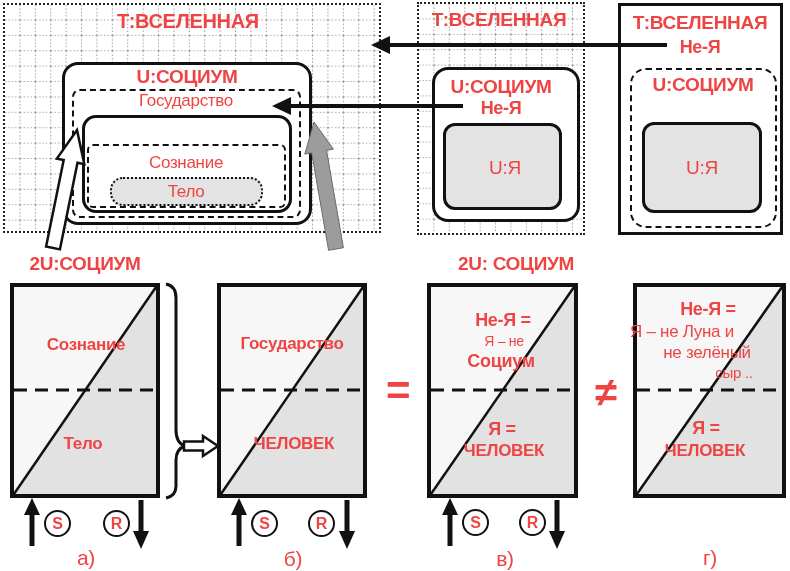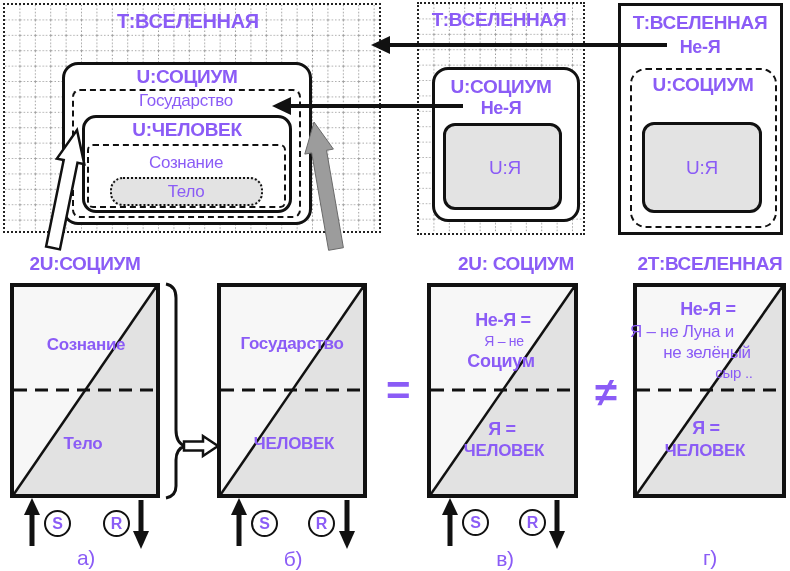--- a/index.html
+++ b/index.html
@@ -1,17 +1,17 @@
 <!DOCTYPE html>
 <html><head>
 <meta charset="utf-8">
 <style>
   html,body{margin:0;padding:0;background:#fff;}
   .canvas{position:relative;width:790px;height:571px;background:#fff;overflow:hidden;
-          font-family:"Liberation Sans","DejaVu Sans",sans-serif;color:#8b5cf6;}
+          font-family:"Liberation Sans","DejaVu Sans",sans-serif;color:#ef4444;}
   .txt{position:absolute;transform:translate(-50%,-50%);white-space:nowrap;line-height:1;letter-spacing:-0.3px;}
   .lft{position:absolute;transform:translateY(-50%);white-space:nowrap;line-height:1;letter-spacing:-0.2px;}
   .b{font-weight:bold;}
   .i{font-style:italic;}
   .panel{position:absolute;background:#fff;box-sizing:border-box;}
   .gridsvg{position:absolute;left:0;top:0;width:100%;height:100%;}
   .rbox{position:absolute;box-sizing:border-box;background:#fff;}
   .dbox{position:absolute;box-sizing:border-box;border:4px solid #111;background:#fff;}
   .dbox svg{position:absolute;left:0;top:0;width:100%;height:100%;}
   .circle{position:absolute;box-sizing:border-box;width:27px;height:27px;border:2.5px solid #111;border-radius:50%;
@@ -40,21 +40,20 @@
 
   <div class="rbox" style="left:62px;top:62px;width:250px;height:163px;border:3px solid #111;border-radius:16px;"></div>
   <div class="rbox" style="left:72px;top:89px;width:229px;height:129px;border:2.5px dashed #111;border-radius:8px;background:transparent;"></div>
   <div class="rbox" style="left:82px;top:115px;width:210px;height:98px;border:3px solid #111;border-radius:14px;"></div>
   <div class="rbox" style="left:87px;top:144px;width:199px;height:64px;border:2.5px dashed #111;border-radius:6px;background:transparent;"></div>
   <div class="rbox" style="left:110px;top:177px;width:153px;height:29px;border:2.5px dotted #111;border-radius:13px;background:#e3e3e3;"></div>
 
   <div class="txt b" style="left:188px;top:21px;font-size:20px;">Т:ВСЕЛЕННАЯ</div>
   <div class="txt b" style="left:187px;top:76px;font-size:19px;">U:СОЦИУМ</div>
   <div class="txt" style="left:186px;top:100px;font-size:17px;">Государство</div>
-  <div class="txt b" style="left:187px;top:129px;font-size:19px;">U:ЧЕЛОВЕК</div>
   <div class="txt" style="left:186px;top:162px;font-size:17px;">Сознание</div>
   <div class="txt" style="left:186px;top:191px;font-size:17px;">Тело</div>
 
   <div class="panel" style="left:417px;top:2px;width:168px;height:233px;border:2px dotted #222;">
     <svg class="gridsvg">
         <rect x="0" y="0" width="100%" height="100%" fill="url(#gp)"></rect>
       </svg>
   </div>
   <div class="rbox" style="left:432px;top:67px;width:148px;height:155px;border:3px solid #111;border-radius:16px;"></div>
   <div class="rbox" style="left:443px;top:123px;width:119px;height:87px;border:3px solid #111;border-radius:12px;background:#e3e3e3;"></div>
@@ -66,21 +65,20 @@
   <div class="panel" style="left:618px;top:3px;width:165px;height:232px;border:3px solid #111;"></div>
   <div class="rbox" style="left:630px;top:68px;width:147px;height:160px;border:2.5px dashed #111;border-radius:16px;background:transparent;"></div>
   <div class="rbox" style="left:642px;top:122px;width:120px;height:91px;border:3px solid #111;border-radius:12px;background:#e3e3e3;"></div>
   <div class="txt b" style="left:700px;top:22px;font-size:19px;">Т:ВСЕЛЕННАЯ</div>
   <div class="txt b" style="left:700px;top:47px;font-size:18px;">Не-Я</div>
   <div class="txt b" style="left:703px;top:84px;font-size:19px;">U:СОЦИУМ</div>
   <div class="txt" style="left:702px;top:167px;font-size:19px;">U:Я</div>
 
   <div class="txt b" style="left:85px;top:263px;font-size:19px;">2U:СОЦИУМ</div>
   <div class="txt b" style="left:500px;top:263px;font-size:19px;margin-left:16px;">2U: СОЦИУМ</div>
-  <div class="txt b" style="left:710px;top:263px;font-size:19px;">2Т:ВСЕЛЕННАЯ</div>
 
   <div class="dbox" style="left:10px;top:283px;width:150px;height:215px;">
     <svg viewBox="0 0 142 207" preserveAspectRatio="none">
       <polygon points="0,0 142,0 0,207" fill="#f7f7f7"></polygon>
       <polygon points="142,0 142,207 0,207" fill="#e2e2e2"></polygon>
       <line x1="0" y1="207" x2="142" y2="0" stroke="#111" stroke-width="2.5"></line>
       <line x1="0" y1="103" x2="142" y2="103" stroke="#111" stroke-width="3" stroke-dasharray="13 8"></line>
     </svg>
   </div>
   <div class="dbox" style="left:217px;top:283px;width:150px;height:215px;">

